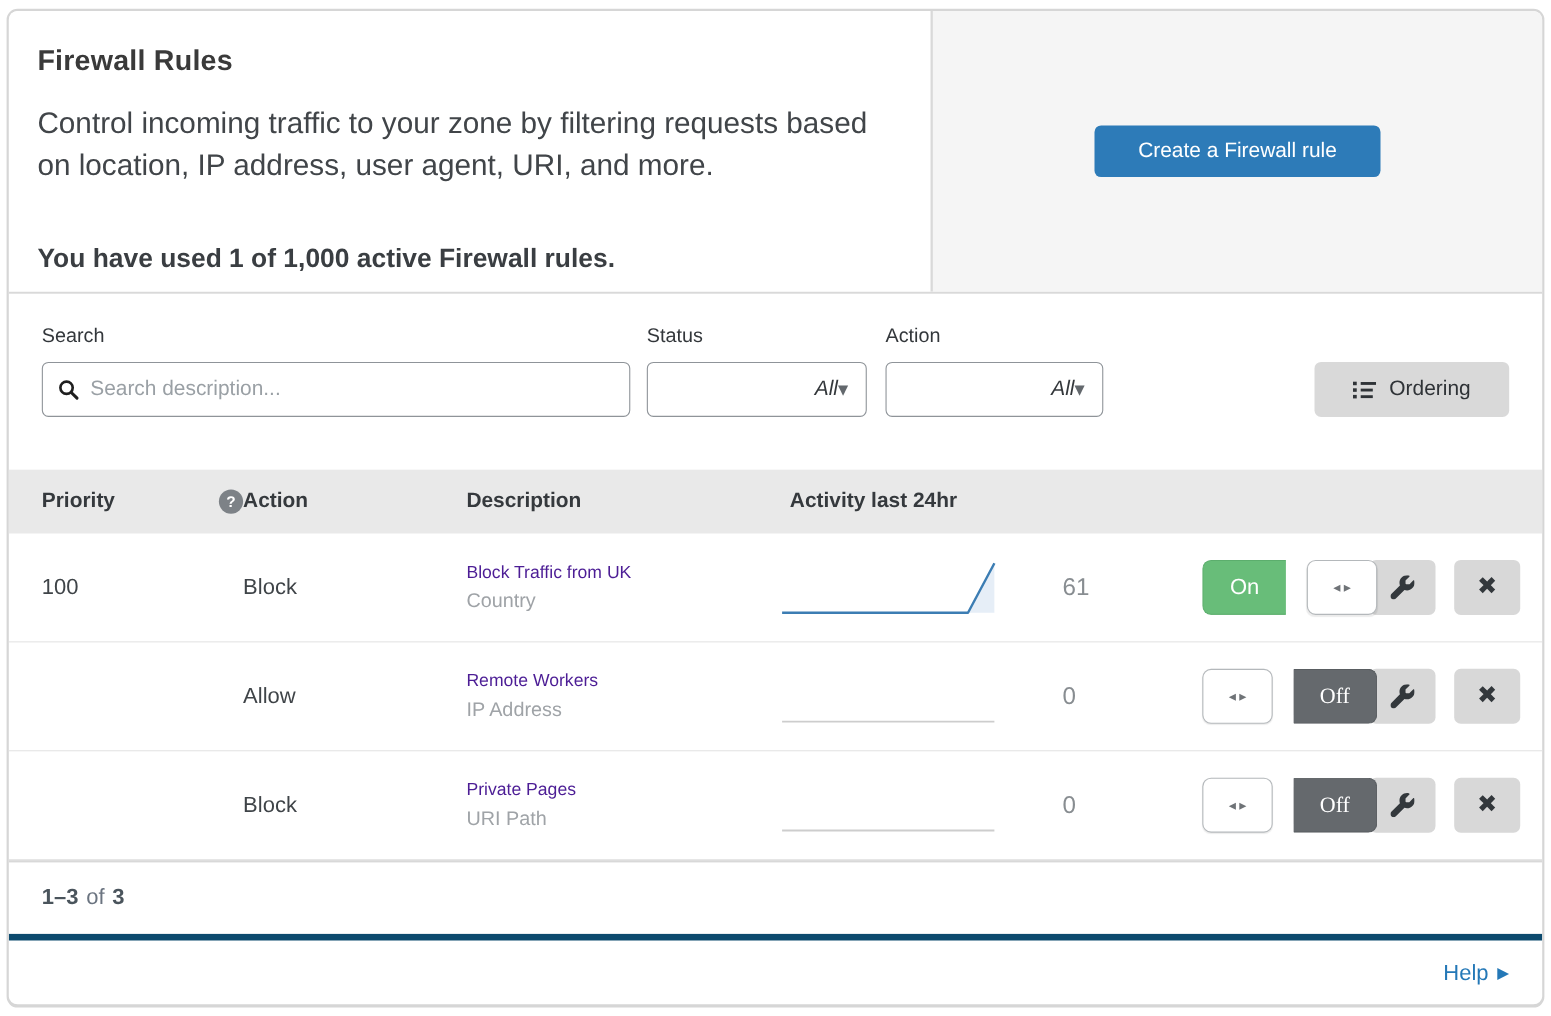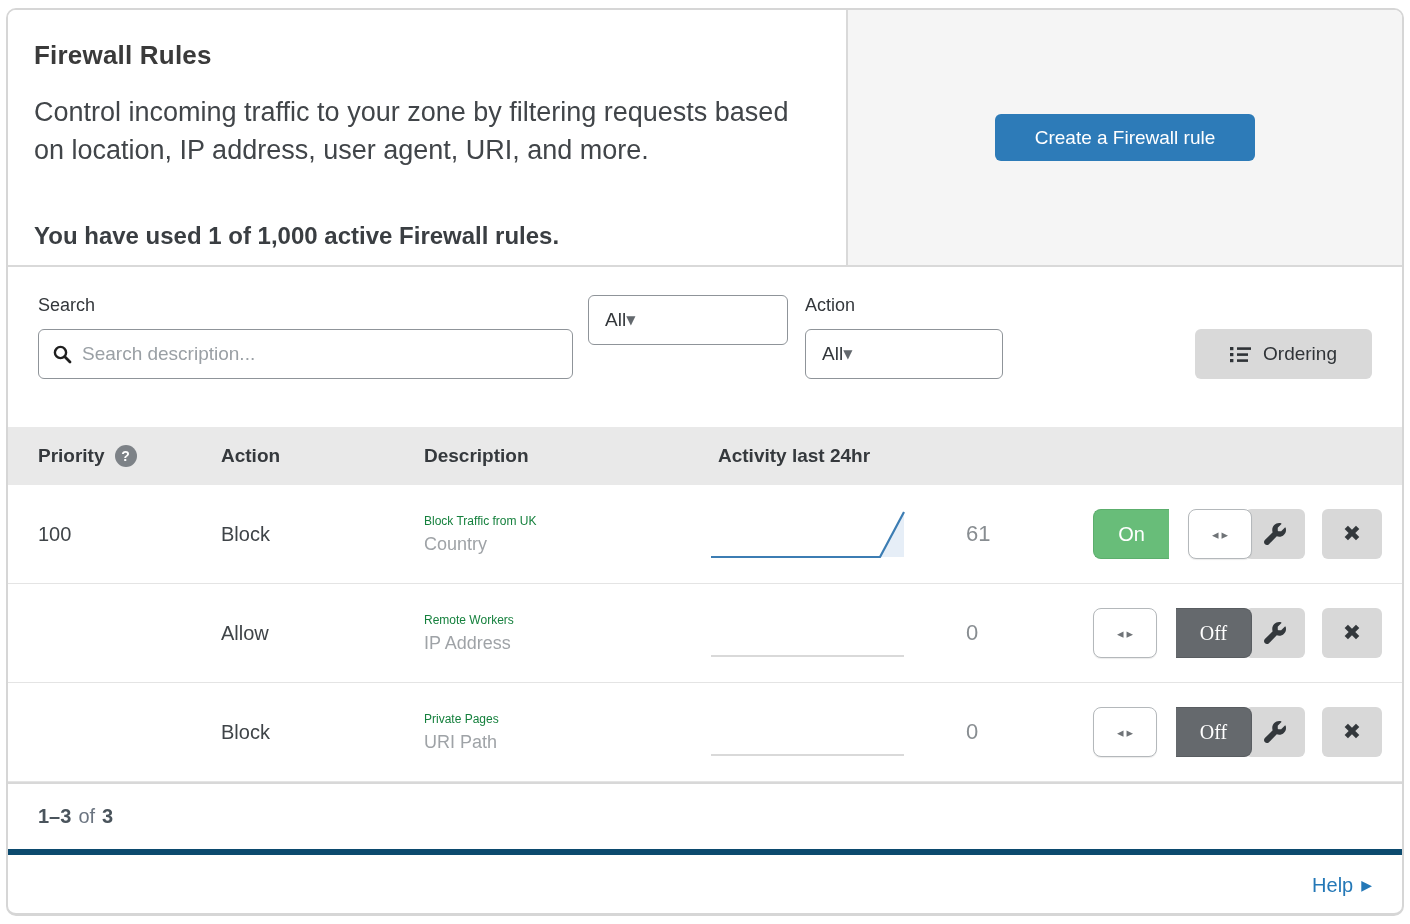--- a/index.html
+++ b/index.html
@@ -24,39 +24,39 @@
   .filters { display:flex; align-items:flex-start; padding:28px 30px 0 30px; height:160px; }
   .field-label { font-size:18px; color:#33373b; margin-bottom:12px; }
   .control { height:50px; border:1px solid #8f9499; border-radius:6px; background:#fff; display:flex; align-items:center; }
   .search-field { width:535px; }
   .search-box { padding:0 14px; }
   .search-box svg { flex:0 0 auto; margin-right:10px; }
   .search-input { border:none; outline:none; flex:1; font-size:19px; font-family:inherit; color:#33373b; background:transparent; }
   .search-input::placeholder { color:#9aa0a5; }
   .sel-status { width:200px; margin-left:15px; }
   .sel-action { width:198px; margin-left:17px; }
-  .select-box { justify-content:flex-start; padding:16px 16px; cursor:pointer; }
+  .select-box { justify-content:flex-end; padding:16px 16px; cursor:pointer;font-style:italic; }
   .select-value { font-size:19px; color:#33373b; }
   .caret { font-family:"DejaVu Sans",sans-serif; font-size:12px; color:#63686d; }
   .filters .spacer { flex:1; }
   .ordering-btn {
     margin-top:34px; height:50px; width:177px; background:#d9d9d9; border:none; border-radius:6px;
     display:flex; align-items:center; justify-content:center; gap:12px;
     font-size:19px; font-family:inherit; color:#2f3337; cursor:pointer;
   }
   .fieldwrap { display:flex; flex-direction:column; }
   .lblrow { height:34px; display:flex; align-items:flex-start; }
   
   .grid-cols { display:grid; grid-template-columns:183px 203px 284px 230px 155px 152px 77px 1fr; align-items:center; padding:0 30px; }
   .thead { height:58px; background:#e9e9e9; font-weight:bold; font-size:19px; color:#35393d; }
-  .th { display:flex; align-items:center; gap:10px; }
+  .th { display:flex; align-items:center; gap:10px;justify-content:space-between; }
   .help-badge { width:22px; height:22px; border-radius:50%; background:#7d8287; color:#fff; font-size:14px; font-weight:bold; display:inline-flex; align-items:center; justify-content:center; cursor:pointer; }
   .trow { height:99px; border-bottom:1px solid #e4e4e4; }
   .cell-priority, .cell-action { font-size:20px; color:#3f4448; }
-  .desc-main { font-size:12px; color:#15803d; margin-bottom:6px; }
+  .desc-main { font-size:16px; color:#4c1d95; margin-bottom:6px; }
   .desc-sub { font-size:18px; color:#9fa3a7; }
   .cell-count { font-size:22px; color:#888d91; padding-left:28px; }
   
   .toggle { position:relative; width:159px; height:50px; border-radius:8px; cursor:pointer; }
   .toggle .seg {
     position:absolute; top:0; bottom:0; display:flex; align-items:center; justify-content:center;
     color:#fff; font-size:20px;
   }
   .toggle.on .seg  { left:0; width:76px; background:#68bd79; border-radius:8px 0 0 8px; border:1px solid #5cae6d; border-right:none; }
   .toggle.off .seg { right:0; width:76px; background:#65696d; border-radius:0 8px 8px 0; border:1px solid #595d61; border-left:none;font-family:Liberation Serif, serif; }
@@ -106,20 +106,23 @@
         </div>
       <div class="control search-box">
         <svg width="19" height="19" viewBox="0 0 19 19">
           <circle cx="7.5" cy="7.5" r="5.6" fill="none" stroke="#1f1f1f" stroke-width="2.4"></circle>
           <line x1="11.8" y1="11.8" x2="17" y2="17" stroke="#1f1f1f" stroke-width="2.8" stroke-linecap="round"></line>
         </svg>
         <input class="search-input" type="text" placeholder="Search description..." style="">
       </div>
     </div>
     <div class="fieldwrap sel-status">
+      <div class="lblrow">
+          <span class="field-label">Status</span>
+        </div>
       <div class="control select-box">
         <span class="select-value">All</span>
         <span class="caret">▼</span>
       </div>
     </div>
     <div class="fieldwrap sel-action">
       <div class="lblrow">
           <span class="field-label">Action</span>
         </div>
       <div class="control select-box">

